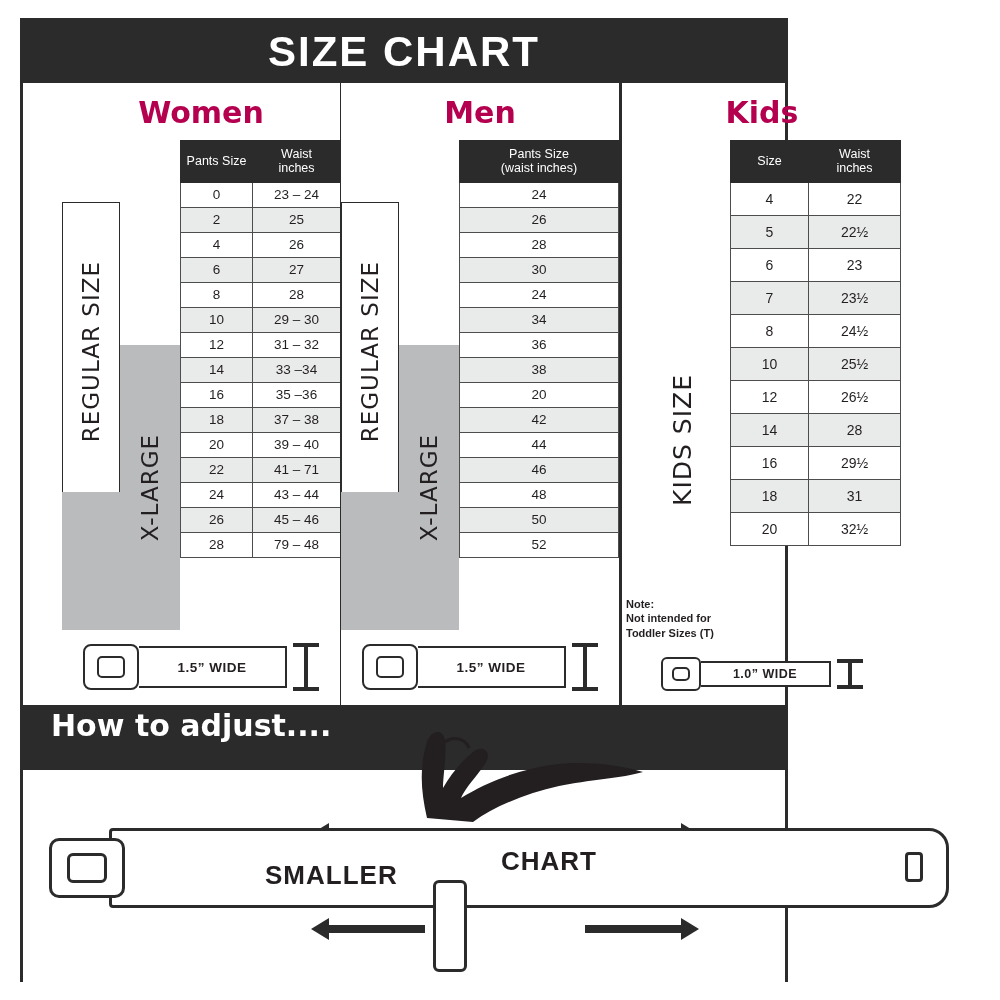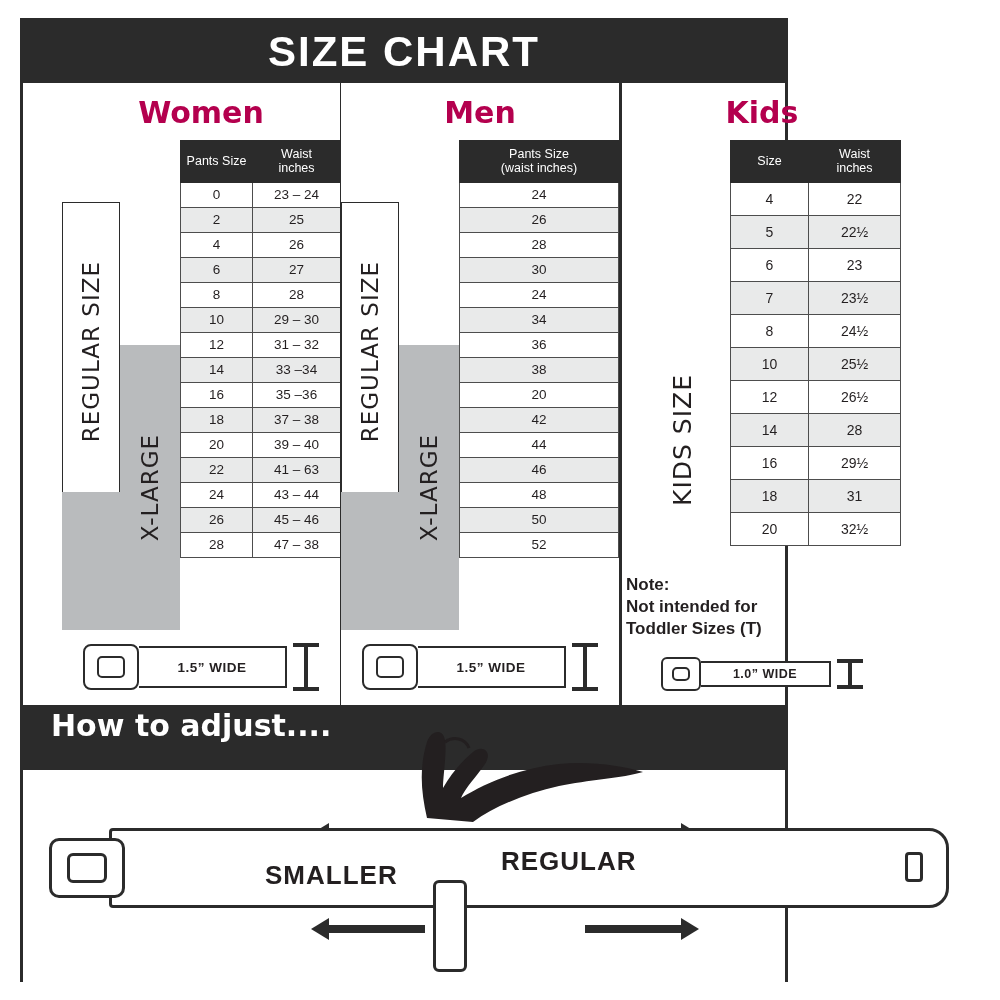--- a/index.html
+++ b/index.html
@@ -118,21 +118,21 @@
     font-size: 13px;
     line-height: 1.2;
     padding: 8px 2px;
     border: 1px solid #2b2b2b;
   }
 
   .note {
     position: absolute;
     left: 6px;
     bottom: 4px;
-    font-size: 17px;
+    font-size: 11px;
     font-weight: bold;
     line-height: 1.3;
   }
 
   
   .belt-row {
     position: absolute;
     bottom: 14px;
     left: 0; right: 0;
     display: flex; align-items: center; justify-content: center;
@@ -353,33 +353,33 @@
                 <tr class="alt">
                   <td>18</td>
                   <td>37 – 38</td>
                 </tr>
                 <tr>
                   <td>20</td>
                   <td>39 – 40</td>
                 </tr>
                 <tr class="alt">
                   <td>22</td>
-                  <td>41 – 63</td>
+                  <td>41 – 71</td>
                 </tr>
                 <tr>
                   <td>24</td>
                   <td>43 – 44</td>
                 </tr>
                 <tr class="alt">
                   <td>26</td>
                   <td>45 – 46</td>
                 </tr>
                 <tr>
                   <td>28</td>
-                  <td>47 – 38</td>
+                  <td>79 – 48</td>
                 </tr>
               </tbody>
           </table>
         </div>
 
         <div class="belt-row">
           <div class="buckle">
               <div class="buckle-in"></div>
             </div>
           <div class="strap" style="width:148px;">
@@ -578,21 +578,21 @@
       </div>
 
       <div class="big-belt">
         <div class="big-strap"></div>
         <div class="big-buckle">
           <div class="big-buckle-in"></div>
         </div>
         <div class="tip-hole"></div>
         <div class="slider"></div>
         <div class="word smaller" style="top:32px;">SMALLER</div>
-        <div class="word larger" style="top:18px;">REGULAR</div>
+        <div class="word larger" style="top:18px;">CHART</div>
       </div>
 
       <svg class="hand" viewBox="0 0 260 110" xmlns="http://www.w3.org/2000/svg">
         <path d="M36 96 C30 70 28 46 36 20 C40 8 52 6 54 18 C56 30 52 54 52 66
                  C60 52 70 40 82 30 C92 22 102 30 94 42 C86 54 74 66 70 76
                  C96 60 130 46 168 42 C200 39 232 44 252 50
                  C232 56 196 58 168 64 C136 71 104 84 82 100 Z" fill="#231f20"></path>
         <path d="M54 20 C62 14 74 16 78 26" fill="none" stroke="#231f20" stroke-width="3"></path>
       </svg>
 

